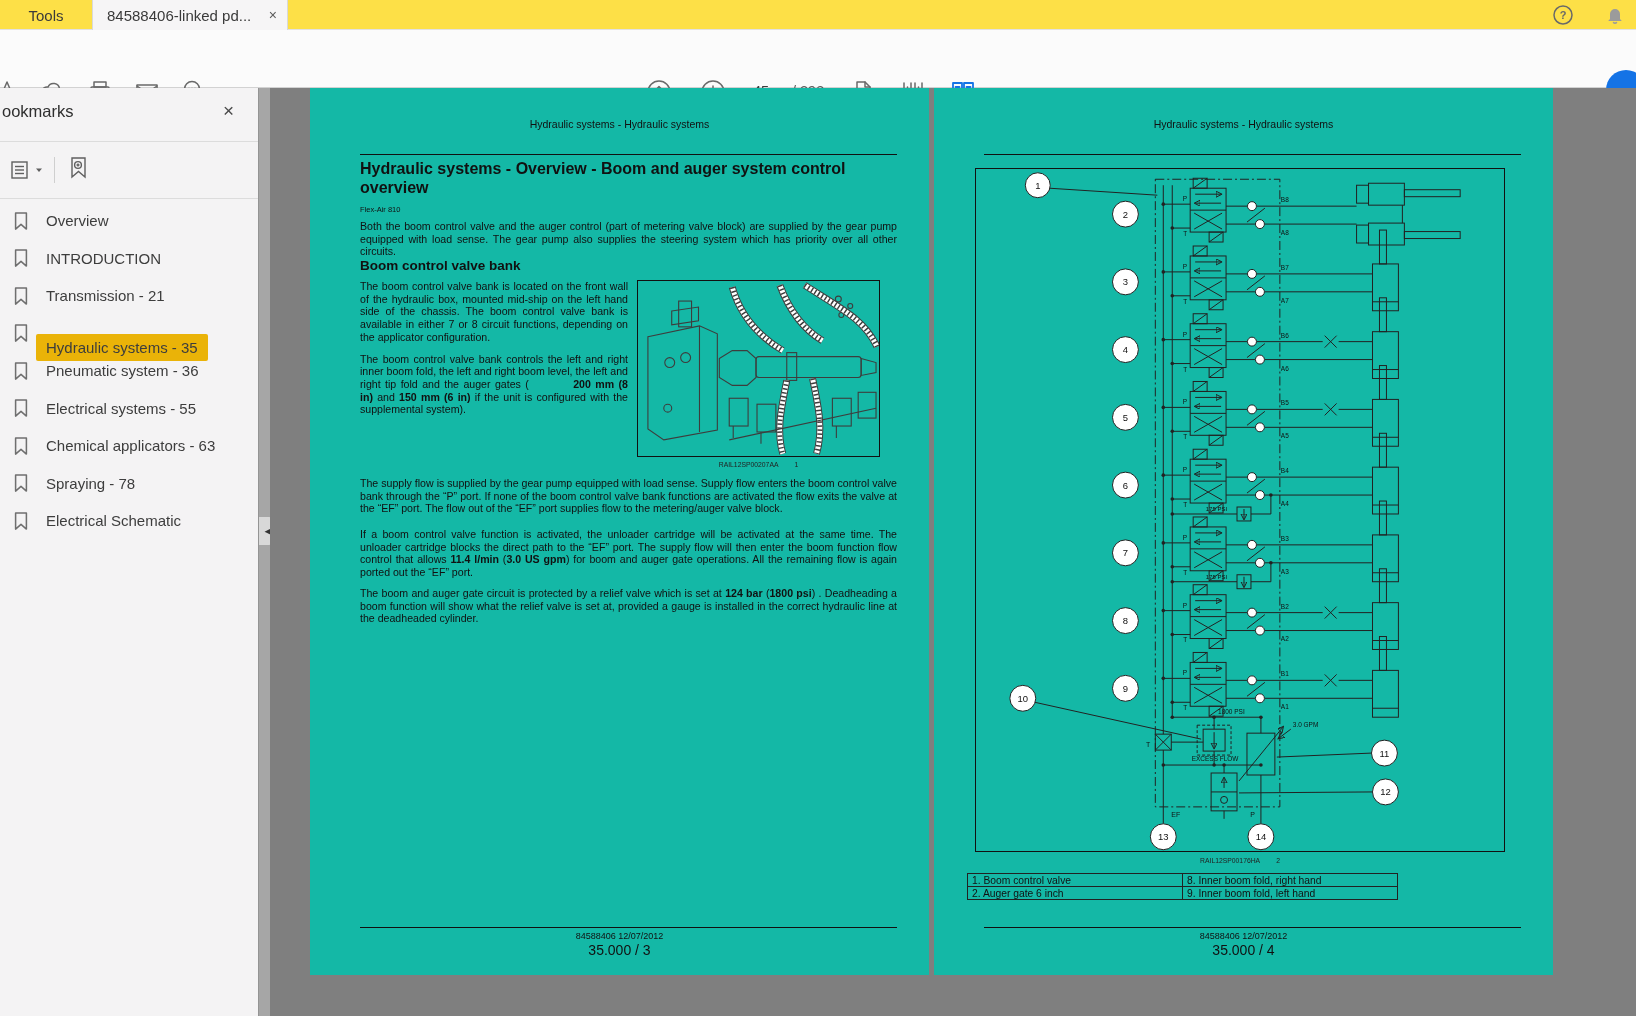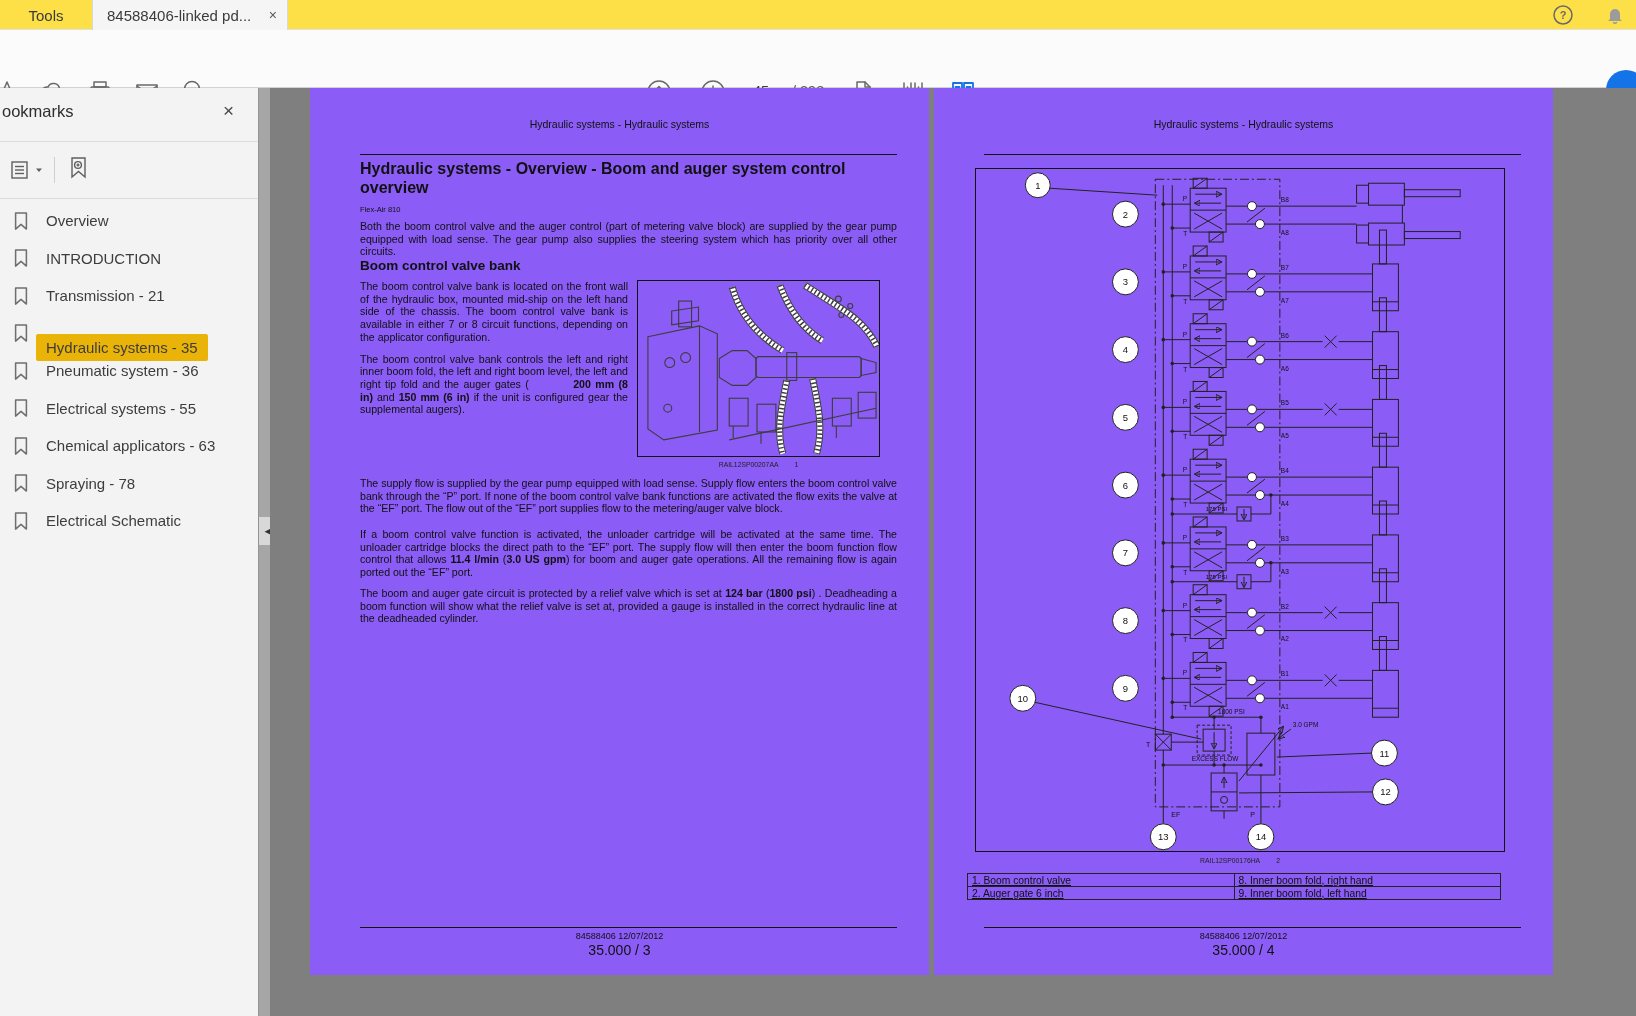--- a/index.html
+++ b/index.html
@@ -53,21 +53,21 @@
   .bm-item.sel .bm-label { background:#eab308;margin-top:28px; }
 
   .gutter { position:absolute; left:258px; top:88px; width:12px; height:928px; background:#a6a6a6;
             border-left:1px solid #949494; }
   .collapse-tab { position:absolute; left:259px; top:517px; width:18px; height:28px;
                   background:#d8d8d8; border-radius:0 8px 8px 0; display:flex; align-items:center;
                   justify-content:center; font-size:9px; color:#333; }
 
   
   .docarea { position:absolute; left:270px; top:88px; width:1366px; height:928px; background:#7f7f7f; }
-  .page { position:absolute; top:0; width:619px; height:887px; background:#8b5cf6; color:#111; }
+  .page { position:absolute; top:0; width:619px; height:887px; background:#14b8a6; color:#111; }
   .page-left { left:40px; } .page-right { left:664px; }
 
   .run-head { position:absolute; top:30px; left:0; width:100%; text-align:center;
               font-size:10.5px; color:#111; }
   .rule-top { position:absolute; top:66px; left:50px; width:537px; border-top:1.4px solid #111; }
   .rule-bot { position:absolute; top:839px; left:50px; width:537px; border-top:1px solid #111; }
   .foot1 { position:absolute; top:843px; left:0; width:100%; text-align:center; font-size:9px; }
   .foot2 { position:absolute; top:854px; left:0; width:100%; text-align:center; font-size:14px; }
 
   .doc-title { position:absolute; top:72px; left:50px; width:537px; font-size:16px;
@@ -83,21 +83,21 @@
   .fig-cap { position:absolute; font-size:6.8px; color:#222; text-align:center; }
   .cap-left { top:373px; left:327px; width:243px; }
   .cap-num { margin-left:16px; }
   .p4 { position:absolute; top:389px; left:50px; width:537px; }
   .p5 { position:absolute; top:440px; left:50px; width:537px; }
   .p6 { position:absolute; top:499px; left:50px; width:537px; }
 
   .fig-box { position:absolute; top:80px; left:41px; width:530px; height:684px;
              border:1.5px solid #111; }
   .cap-right { top:769px; left:41px; width:530px; }
-  .legend { position:absolute; top:785px; left:33px; width:534px; border-collapse:collapse;text-decoration:underline; }
+  .legend { position:absolute; top:785px; left:33px; width:431px; border-collapse:collapse; }
   .legend td { border:1px solid #222; font-size:10.3px; height:13px; padding:0 4px;
                width:50%; white-space:nowrap; }
   .legend { border:1.5px solid #111; }
 
   #schematic-svg, #photo-svg { width:100%; height:100%; display:block; }
   #schematic-svg line, #schematic-svg rect, #schematic-svg circle, #schematic-svg path,
   #schematic-svg polygon { stroke:#222; fill:none; stroke-width:1; }
   #schematic-svg .dot { fill:#222; stroke:none; }
   #schematic-svg .co { fill:#fff; }
   #schematic-svg .cv { fill:#fff; }
@@ -303,21 +303,21 @@
 
     <div class="page page-left">
       <div class="run-head">Hydraulic systems - Hydraulic systems</div>
       <div class="rule-top"></div>
       <div class="doc-title">Hydraulic systems - Overview - Boom and auger system control overview</div>
       <div class="doc-model">Flex-Air 810</div>
       <div class="p1 body-txt">Both the boom control valve and the auger control (part of metering valve block) are supplied by the gear pump equipped with load sense. The gear pump also supplies the steering system which has priority over all other circuits.</div>
       <div class="sec-head">Boom control valve bank</div>
       <div class="col-left body-txt">
         <p>The boom control valve bank is located on the front wall of the hydraulic box, mounted mid-ship on the left hand side of the chassis. The boom control valve bank is available in either 7 or 8 circuit functions, depending on the applicator configuration.</p>
-        <p><span>The boom control valve bank controls the left and right inner boom fold, the left and right boom level, the left and right tip fold and the auger gates ( </span><span style="font-weight: bold; margin-left: 40px;">200 mm (8 in)</span><span> and </span><span style="font-weight: bold;">150 mm (6 in)</span><span> if the unit is configured gear the supplemental augers).</span></p>
+        <p><span>The boom control valve bank controls the left and right inner boom fold, the left and right boom level, the left and right tip fold and the auger gates ( </span><span style="font-weight: bold; margin-left: 40px;">200 mm (8 in)</span><span> and </span><span style="font-weight: bold;">150 mm (6 in)</span><span> if the unit is configured with the supplemental system).</span></p>
       </div>
       <div class="fig-photo">
         <svg id="photo-svg" viewBox="0 0 243 176">
 
           <polygon points="10,56 62,45 80,53 80,150 26,160 10,149"></polygon>
           <line x1="62" y1="45" x2="62" y2="152"></line>
           <circle cx="32" cy="82" r="5"></circle>
             <circle cx="48" cy="77" r="5"></circle>
             <circle cx="30" cy="128" r="4"></circle>
 

